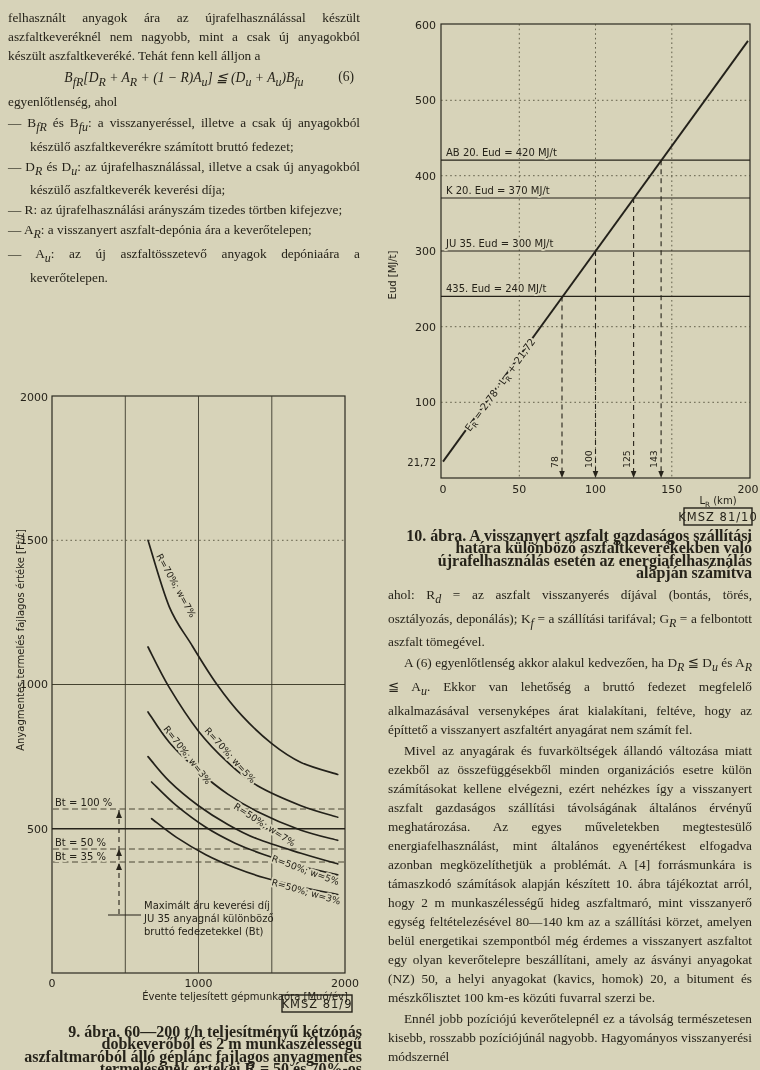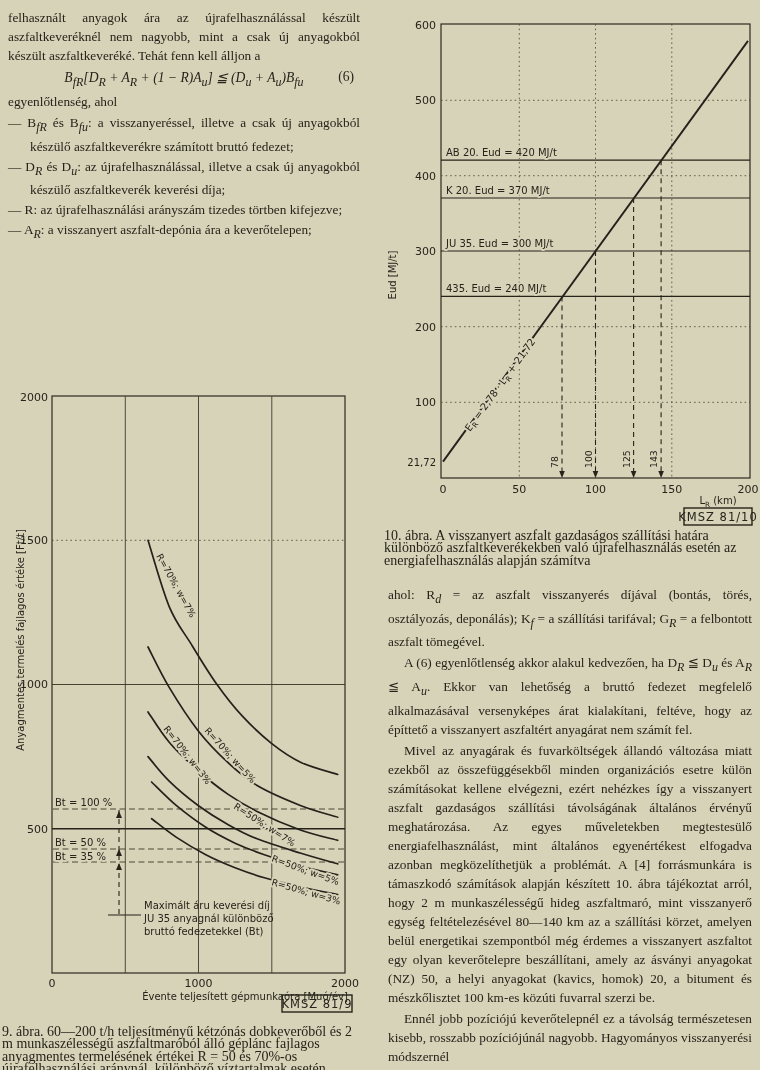--- a/index.html
+++ b/index.html
@@ -6,21 +6,21 @@
   body{position:relative;width:760px;height:1070px;background:#d7d3b9;overflow:hidden;
        font-family:"Liberation Serif",serif;color:#26231a}
   .col{position:absolute}
   p.body{margin:0 0 2px 0;font-size:13.3px;line-height:19px;text-align:justify}
   p.indent{text-indent:16px}
   .def{padding-left:22px;text-indent:-22px;margin:0;font-size:13.3px;line-height:20px;text-align:justify}
   .eqrow{position:relative;margin:4px 0 3px 0;font-size:13.6px;height:20px}
   .eq{display:block;text-align:center;font-style:italic}
   .eqnum{position:absolute;right:6px;top:0;font-style:normal}
   sub{font-size:12px;font-style:italic}
-  .caption{position:absolute;font-weight:normal;font-size:14px;line-height:12.4px;text-align:left}
+  .caption{position:absolute;font-weight:bold;font-size:16px;line-height:12.4px;text-align:right}
   svg{position:absolute}
   svg text{font-family:"DejaVu Sans",sans-serif;fill:#26231a}
   .frame{fill:none;stroke:#2c2a20;stroke-width:1.2}
   .grid{stroke:#3c3a2d;stroke-width:0.9}
   .dot{stroke:#45432f;stroke-width:0.8;stroke-dasharray:1.6,3}
   .solidthin{stroke:#33311f;stroke-width:0.9}
   .heavy{stroke:#26231a;stroke-width:1.5}
   .btline{stroke:#4a4734;stroke-width:1;stroke-dasharray:6,3.5}
   .drop{stroke:#26231a;stroke-width:1.1;stroke-dasharray:5,4;fill:none}
   .curve{fill:none;stroke:#23211a;stroke-width:1.7;stroke-linejoin:round;stroke-linecap:round}
@@ -40,20 +40,21 @@
   <p class="body"><span>felhasznált anyagok ára az újrafelhasználással készült aszfaltkeveréknél nem nagyobb, mint a csak új anyagokból készült aszfaltkeveréké. Tehát fenn kell álljon a</span></p>
   <div class="eqrow">
     <span class="eq"><span>B</span><sub>fR</sub><span>[D</span><sub>R</sub><span> + A</span><sub>R</sub><span> + (1 − R)A</span><sub>u</sub><span>] ≦ (D</span><sub>u</sub><span> + A</span><sub>u</sub><span>)B</span><sub>fu</sub></span>
     <span class="eqnum">(6)</span>
   </div>
   <p class="body">egyenlőtlenség, ahol</p>
   <div class="def"><span>— B</span><sub>fR</sub><span> és B</span><sub>fu</sub><span>: a visszanyeréssel, illetve a csak új anyagokból készülő aszfaltkeverékre számított bruttó fedezet;</span></div>
   <div class="def"><span>— D</span><sub>R</sub><span> és D</span><sub>u</sub><span>: az újrafelhasználással, illetve a csak új anyagokból készülő aszfaltkeverék keverési díja;</span></div>
   <div class="def"><span>— R: az újrafelhasználási arányszám tizedes törtben kifejezve;</span></div>
   <div class="def"><span>— A</span><sub>R</sub><span>: a visszanyert aszfalt-depónia ára a keverőtelepen;</span></div>
+  <div class="def"><span>— A</span><sub>u</sub><span>: az új aszfaltösszetevő anyagok depóniaára a keverőtelepen.</span></div>
 </div>
 
 <svg style="left:0;top:388px" width="368" height="634" viewBox="0 388 368 634">
   <g>
     <rect class="frame" x="52" y="396" width="293" height="577"></rect>
     <line class="grid" x1="125.3" y1="396" x2="125.3" y2="973"></line>
     <line class="grid" x1="198.5" y1="396" x2="198.5" y2="973"></line>
     <line class="grid" x1="271.8" y1="396" x2="271.8" y2="973"></line>
     <line class="dot" x1="52" y1="540.3" x2="345" y2="540.3"></line>
     <line class="solidthin" x1="52" y1="684.5" x2="345" y2="684.5"></line>

